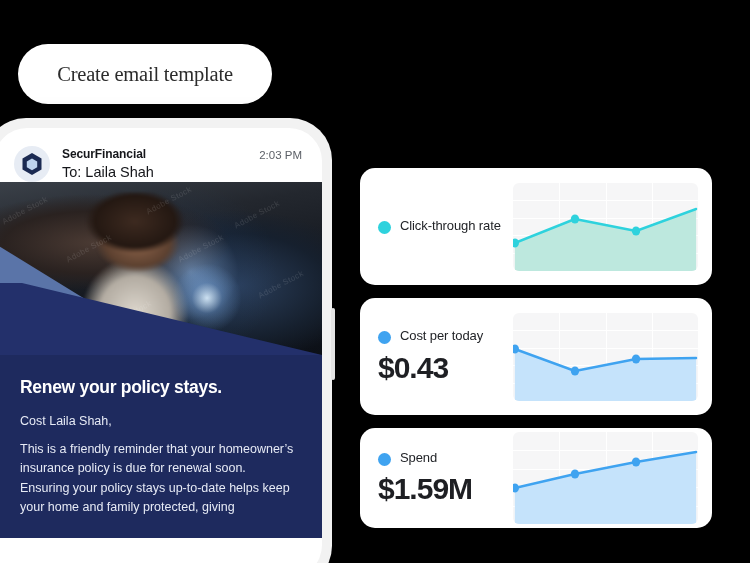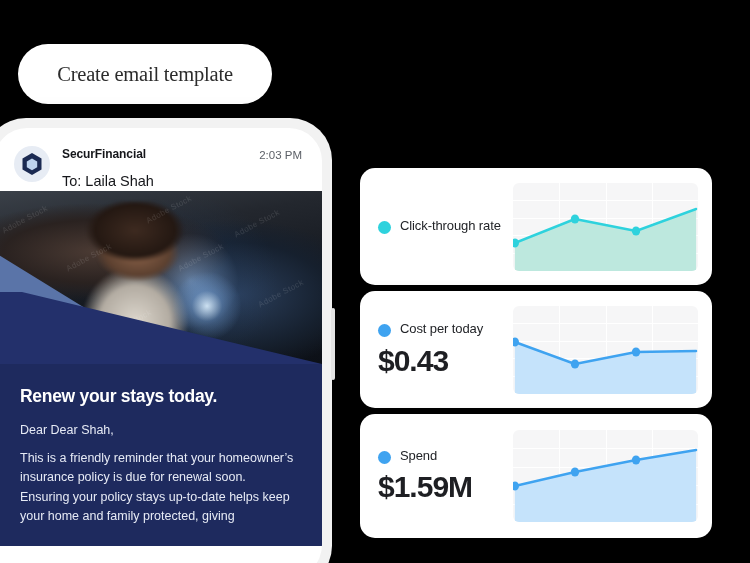--- a/index.html
+++ b/index.html
@@ -96,21 +96,21 @@
     font-size: 12px;
     font-weight: bold;
     color: #15161a;
     letter-spacing: -0.1px;
     line-height: 1.25;
   }
   .recipient {
     font-size: 14.5px;
     color: #15161a;
     line-height: 1.3;
-    margin-top: 10px;
+    margin-top: 1px;
   }
   .mail-time {
     flex: 0 0 auto;
     font-size: 11.5px;
     color: #5b5f66;
     padding-top: 3px;
   }
   .subject {
     margin-top: 14px;
     font-size: 14.5px;
@@ -206,33 +206,33 @@
   }
 
   
   .cards {
     position: absolute;
     left: 360px;
     top: 168px;
     width: 352px;
     display: flex;
     flex-direction: column;
-    gap: 6px;
+    gap: 13px;
   }
   .card {
     background: #ffffff;
     border-radius: 15px;
     height: 117px;
     display: flex;
     align-items: center;
     padding: 0 14px 0 18px;
     box-shadow: 0 3px 12px rgba(0,0,0,0.35);
     overflow: hidden;
   }
-  .card:last-child { height: 124px; justify-content: space-between; }
+  .card:last-child { height: 100px; justify-content: space-between; }
   .card-left {
     flex: 0 0 135px;
     display: flex;
     flex-direction: column;
     justify-content: center;
   }
   .legend {
     display: flex;
     align-items: flex-start;
     gap: 9px;
@@ -319,22 +319,22 @@
         <div class="hero-wm" style="left:150px; top:14px;">Adobe Stock</div>
         <div class="hero-wm" style="left:182px; top:62px;">Adobe Stock</div>
         <div class="hero-wm" style="left:238px; top:28px;">Adobe Stock</div>
         <div class="hero-wm" style="left:262px; top:98px;">Adobe Stock</div>
         <div class="hero-wm" style="left:110px; top:128px;">Adobe Stock</div>
         <div class="tri-left"></div>
         <div class="tri-bottom"></div>
       </div>
 
       <div class="mail-body">
-        <div class="body-head">Renew your stays today.</div>
-        <div class="body-greet">Dear Dear Shah,</div>
+        <div class="body-head">Renew your policy stays.</div>
+        <div class="body-greet">Cost Laila Shah,</div>
         <div class="body-text">This is a friendly reminder that your homeowner’s insurance policy is due for renewal soon. Ensuring your policy stays up-to-date helps keep your home and family protected, giving</div>
       </div>
 
     </div>
   </div>
 
   <div class="cards">
 
     <div class="card">
       <div class="card-left">

